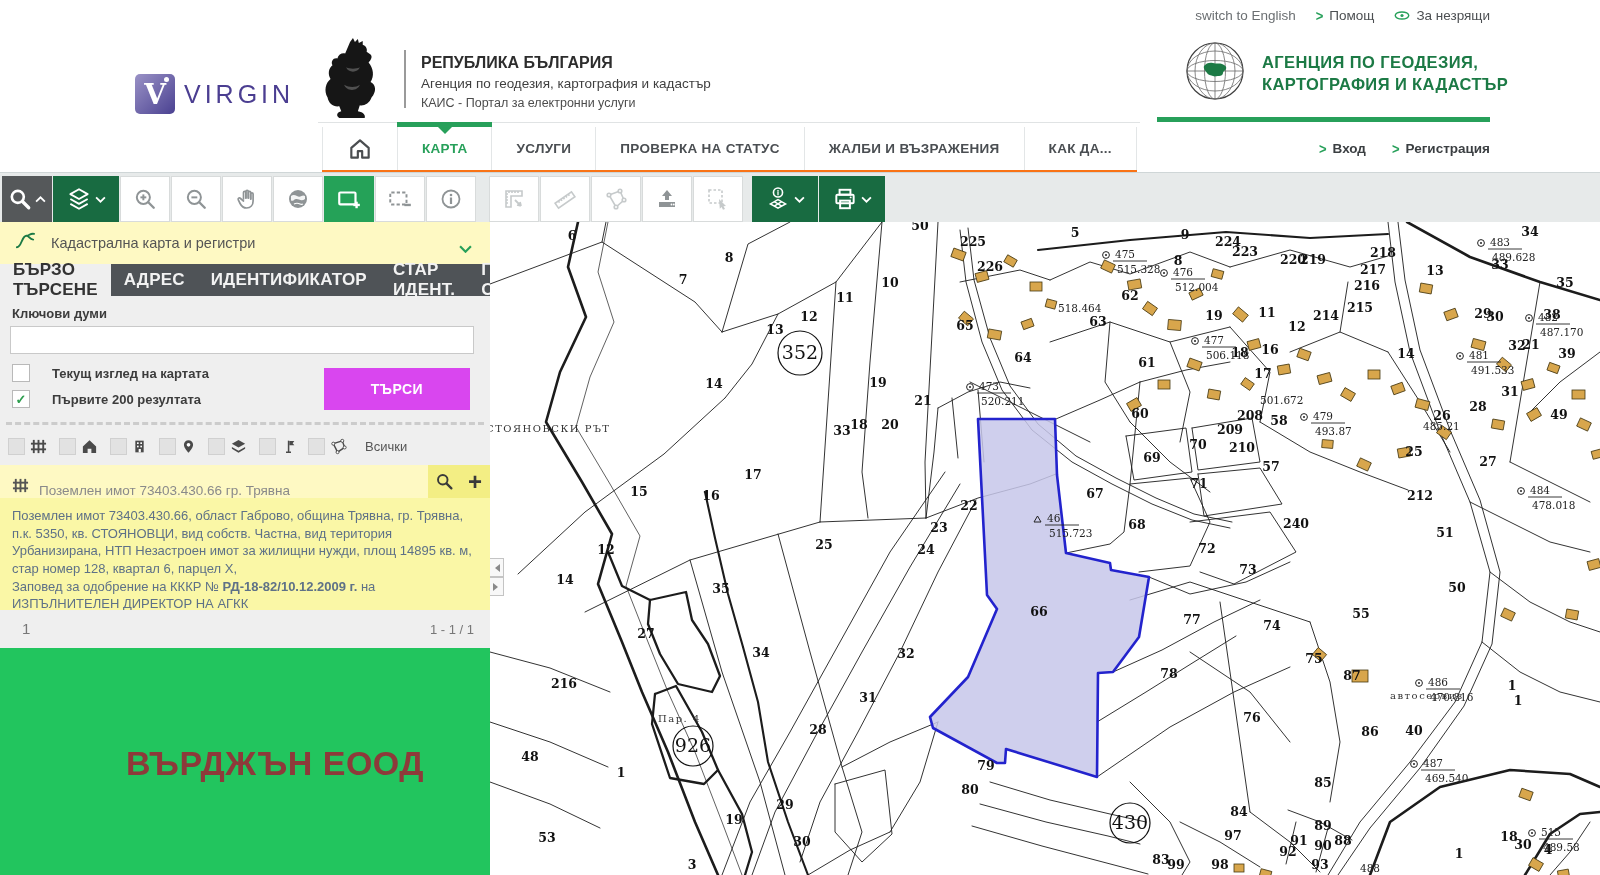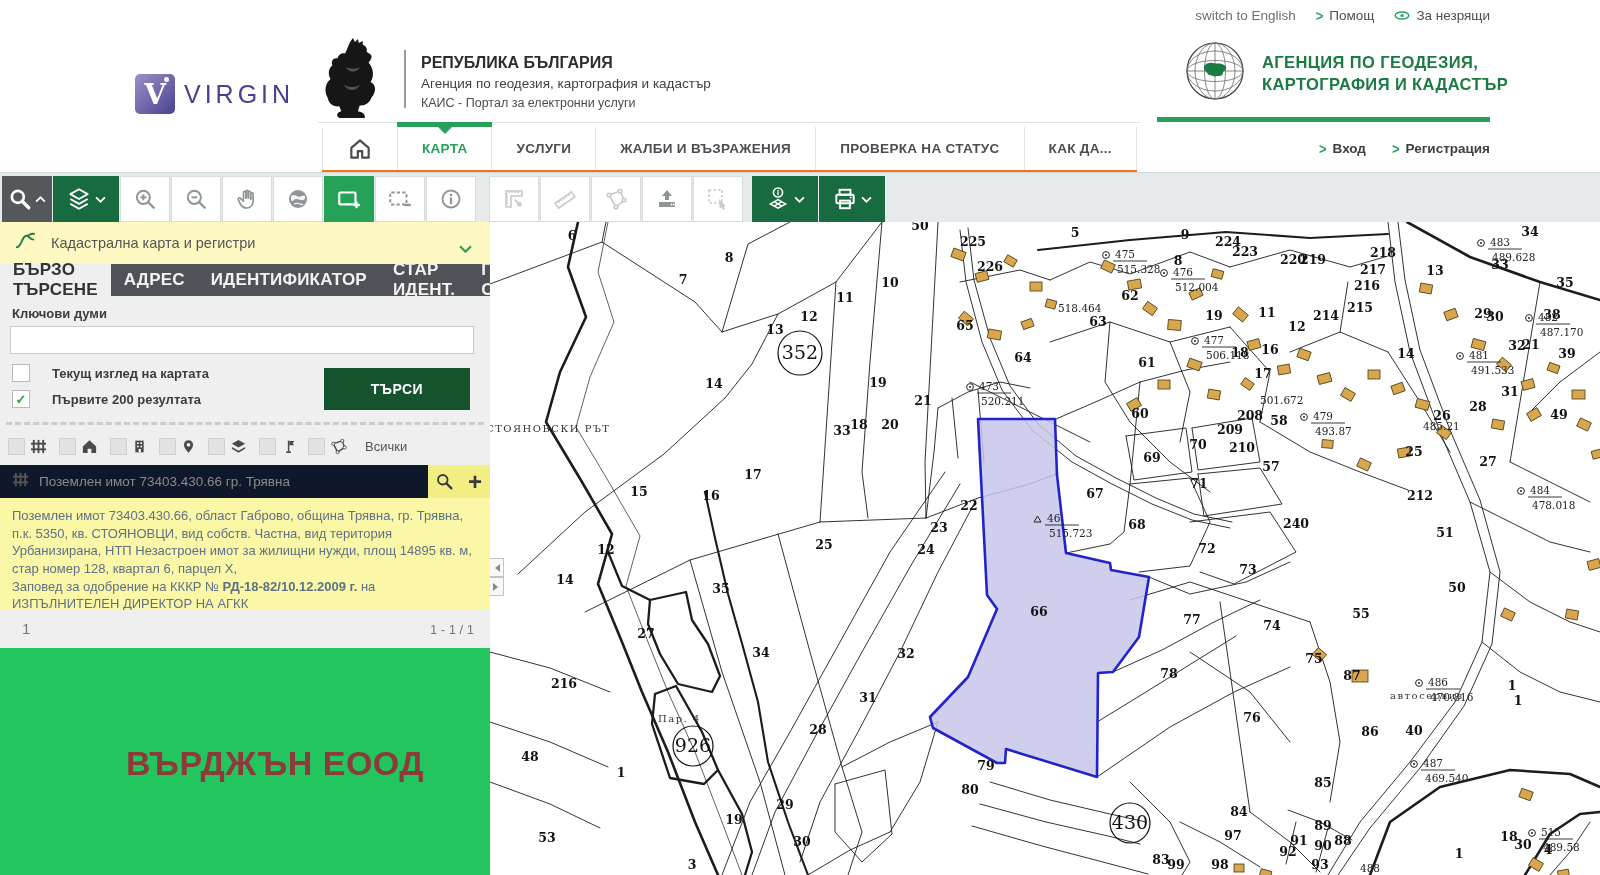--- a/index.html
+++ b/index.html
@@ -66,29 +66,29 @@
        letter-spacing:.2px;cursor:pointer;}
   .tab.active{background:#efefef;color:#333;}
   .form{position:absolute;left:0;top:74px;width:490px;height:134px;}
   .kw-label{position:absolute;left:12px;top:10px;font-size:13px;font-weight:bold;color:#3c3c3c;}
   .kw-input{position:absolute;left:10px;top:30px;width:450px;height:26px;border:1px solid #c9c9c9;
             background:#fff;font-size:13px;padding:0 6px;outline:none;}
   .cbrow{position:absolute;left:12px;display:flex;align-items:center;gap:22px;}
   .cb{width:16px;height:16px;background:#fff;border:1px solid #b9b9b9;font-size:13px;font-weight:bold;
       color:#2e9e4f;display:flex;align-items:center;justify-content:center;cursor:pointer;}
   .cbl{font-size:13px;font-weight:bold;color:#3c3c3c;}
-  .search-btn{position:absolute;right:20px;top:72px;width:146px;height:42px;background:#14532d;color:#fff;
+  .search-btn{position:absolute;right:20px;top:72px;width:146px;height:42px;background:#d946ef;color:#fff;
       font-size:14px;font-weight:bold;letter-spacing:.5px;display:flex;align-items:center;justify-content:center;cursor:pointer;}
   .dashes{position:absolute;left:6px;top:200px;width:478px;border-top:3px dashed #cccccc;}
   .filters{position:absolute;left:8px;top:210px;height:28px;display:flex;align-items:center;}
   .fcb{width:15px;height:15px;background:#e2e2e2;border:1px solid #d0d0d0;margin-right:5px;cursor:pointer;}
   .ficon{margin-right:12px;display:flex;align-items:center;}
   .fall{font-size:13px;color:#555;margin-left:6px;}
-  .result-row{position:absolute;left:0;top:243px;width:490px;height:33px;background:#0f172a;
-      display:flex;align-items:center;cursor:pointer;}
+  .result-row{position:absolute;left:0;top:243px;width:490px;height:33px;background:#fef9c3;
+      display:flex;align-items:flex-end;cursor:pointer;}
   .result-row .gi{margin-left:12px;}
   .result-title{margin-left:10px;font-size:13.5px;color:#8a8a8a;flex:1;}
   .ybtn{width:32px;height:33px;background:#f3ee84;display:flex;align-items:center;justify-content:center;
         color:#3a3a3a;cursor:pointer;}
   .ybtn.plus{font-size:24px;font-weight:bold;width:30px;}
   .yellowbox{position:absolute;left:0;top:276px;width:490px;height:112px;background:#faf7a6;
       box-sizing:border-box;padding:9px 12px;font-size:13px;line-height:1.36;color:#5e7187;}
   .pager{position:absolute;left:0;top:388px;width:490px;height:38px;background:#efefef;}
   .pager .pnum{position:absolute;left:22px;top:10px;font-size:15px;color:#777;cursor:pointer;}
   .pager .prange{position:absolute;right:16px;top:12px;font-size:13px;color:#777;}
@@ -164,22 +164,22 @@
 
 <div class="navline"></div>
 <nav class="nav" id="nav-items">
     <div class="nav-item">
       <svg viewBox="0 0 24 24" width="26" height="26">
         <path d="M4 11 L12 4 L20 11 V20 H14 V14 H10 V20 H4 Z" fill="none" stroke="#4a4d50" stroke-width="2" stroke-linejoin="round"></path>
       </svg>
     </div>
     <div class="nav-item active">КАРТА</div>
     <div class="nav-item">УСЛУГИ</div>
+    <div class="nav-item">ПРОВЕРКА НА СТАТУС</div>
     <div class="nav-item">ЖАЛБИ И ВЪЗРАЖЕНИЯ</div>
-    <div class="nav-item">ПРОВЕРКА НА СТАТУС</div>
     <div class="nav-item">КАК ДА...</div>
   </nav>
 <div class="nav-right">
   <span class="nav-auth">
     <span class="gchev">&gt;</span>
     <span>Вход</span>
   </span>
   <span class="nav-auth">
     <span class="gchev">&gt;</span>
     <span>Регистрация</span>

